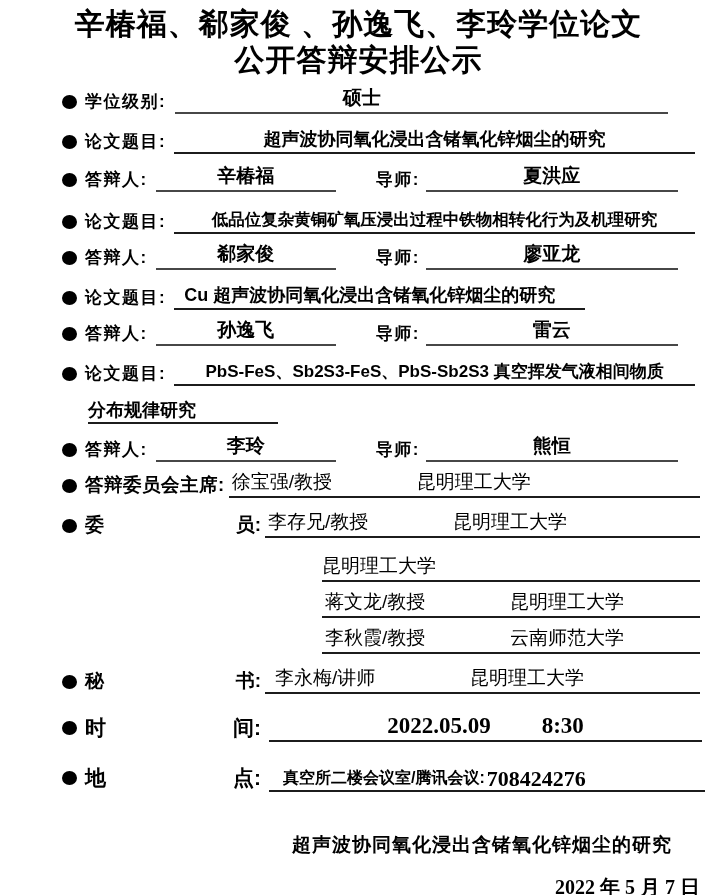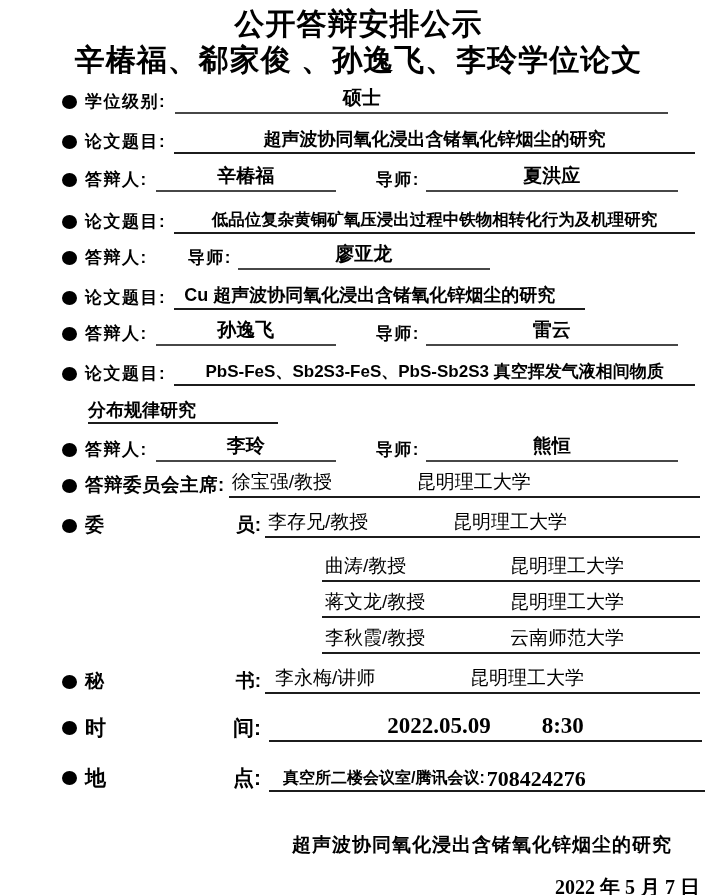--- a/index.html
+++ b/index.html
@@ -86,22 +86,22 @@
   .mt10{margin-top:10px;}.mt12{margin-top:12px;}.mt14{margin-top:14px;}
   .mt16{margin-top:16px;}.mt18{margin-top:18px;}.mt20{margin-top:20px;}
   .h30{height:30px;}
 </style>
 </head>
 <body>
 
 <div class="page">
 
   <div class="title">
+    <div>辛椿福、郗家俊 、孙逸飞、李玲学位论文</div>
     <div>公开答辩安排公示</div>
-    <div>辛椿福、郗家俊 、孙逸飞、李玲学位论文</div>
   </div>
 
   <div class="row r-degree">
     <span class="bullet"></span>
     <span class="lbl">学位级别:</span>
     <span class="ul ul-degree">硕士</span>
   </div>
 
   <div class="row mt14">
     <span class="bullet"></span>
@@ -117,20 +117,21 @@
   </div>
 
   <div class="row mt16">
     <span class="bullet"></span>
     <span class="lbl">论文题目:</span>
     <span class="ul dark ul-thesis" style="font-size:16.5px">低品位复杂黄铜矿氧压浸出过程中铁物相转化行为及机理研究</span>
   </div>
   <div class="row mt10">
     <span class="bullet"></span>
     <span class="lbl">答辩人:</span>
+    <span class="ul ul-defender">郗家俊</span>
     <span class="lbl lbl-sup">导师:</span>
     <span class="ul ul-supervisor">廖亚龙</span>
   </div>
 
   <div class="row mt14">
     <span class="bullet"></span>
     <span class="lbl">论文题目:</span>
     <span class="ul dark ul-thesis" style="flex:0 1 auto;padding:0 30px 1px 10px;">Cu 超声波协同氧化浸出含锗氧化锌烟尘的研究</span>
   </div>
   <div class="row mt10">
@@ -172,21 +173,20 @@
       <span>委</span>
       <span>员:</span>
     </span>
     <span class="ul-people">
       <span class="p-name">李存兄/教授</span>
       <span class="p-aff">昆明理工大学</span>
     </span>
   </div>
   <div class="row row-member-cont mt18">
     <span class="ul-people">
-      <span class="p-name">曲涛/教授</span>
       <span class="p-aff">昆明理工大学</span>
     </span>
   </div>
   <div class="row row-member-cont mt10">
     <span class="ul-people">
       <span class="p-name">蒋文龙/教授</span>
       <span class="p-aff">昆明理工大学</span>
     </span>
   </div>
   <div class="row row-member-cont mt10">

